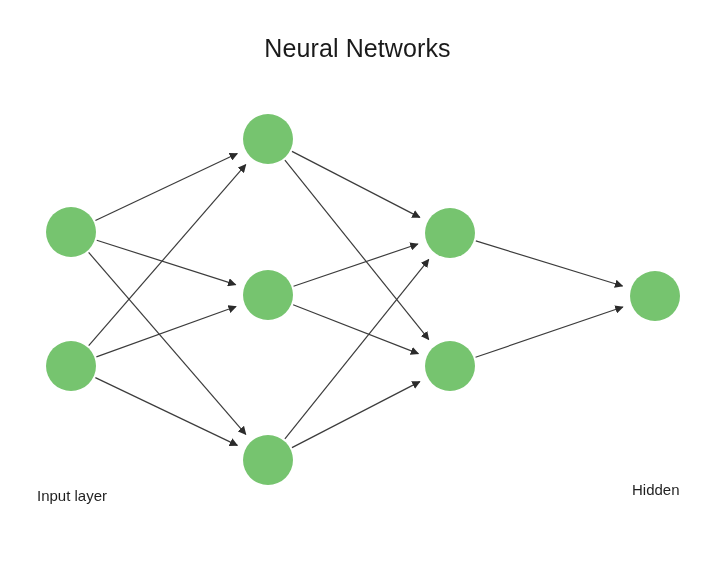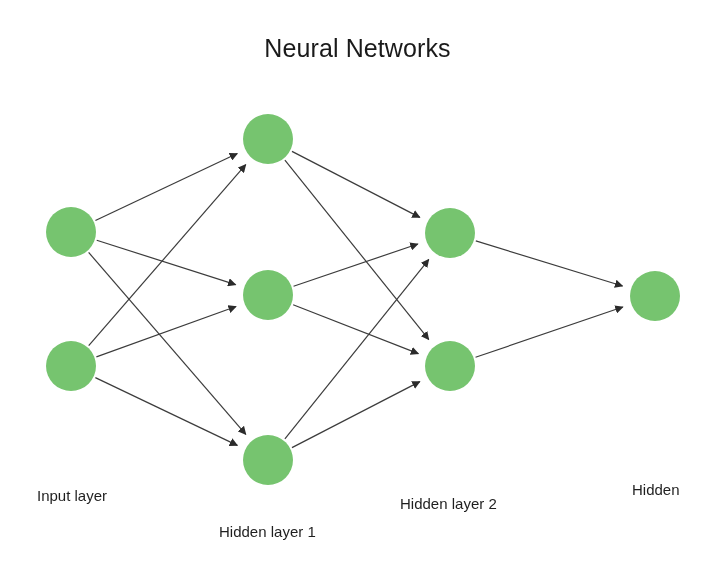--- a/index.html
+++ b/index.html
@@ -88,17 +88,15 @@
         <circle cx="268" cy="460" r="25" fill="#76c46f"></circle>
         <circle cx="450" cy="233" r="25" fill="#76c46f"></circle>
         <circle cx="450" cy="366" r="25" fill="#76c46f"></circle>
         <circle cx="655" cy="296" r="25" fill="#76c46f"></circle>
       </g>
   </svg>
 
   <div class="title">Neural Networks</div>
 
   <div class="layer-label label-input">Input layer</div>
-  <div class="layer-label label-hidden-1">Hidden layer 1</div>
-  <div class="layer-label label-hidden-2">Hidden layer 2</div>
   <div class="layer-label label-output">Hidden</div>
 
 </div>
 
 </body></html>

